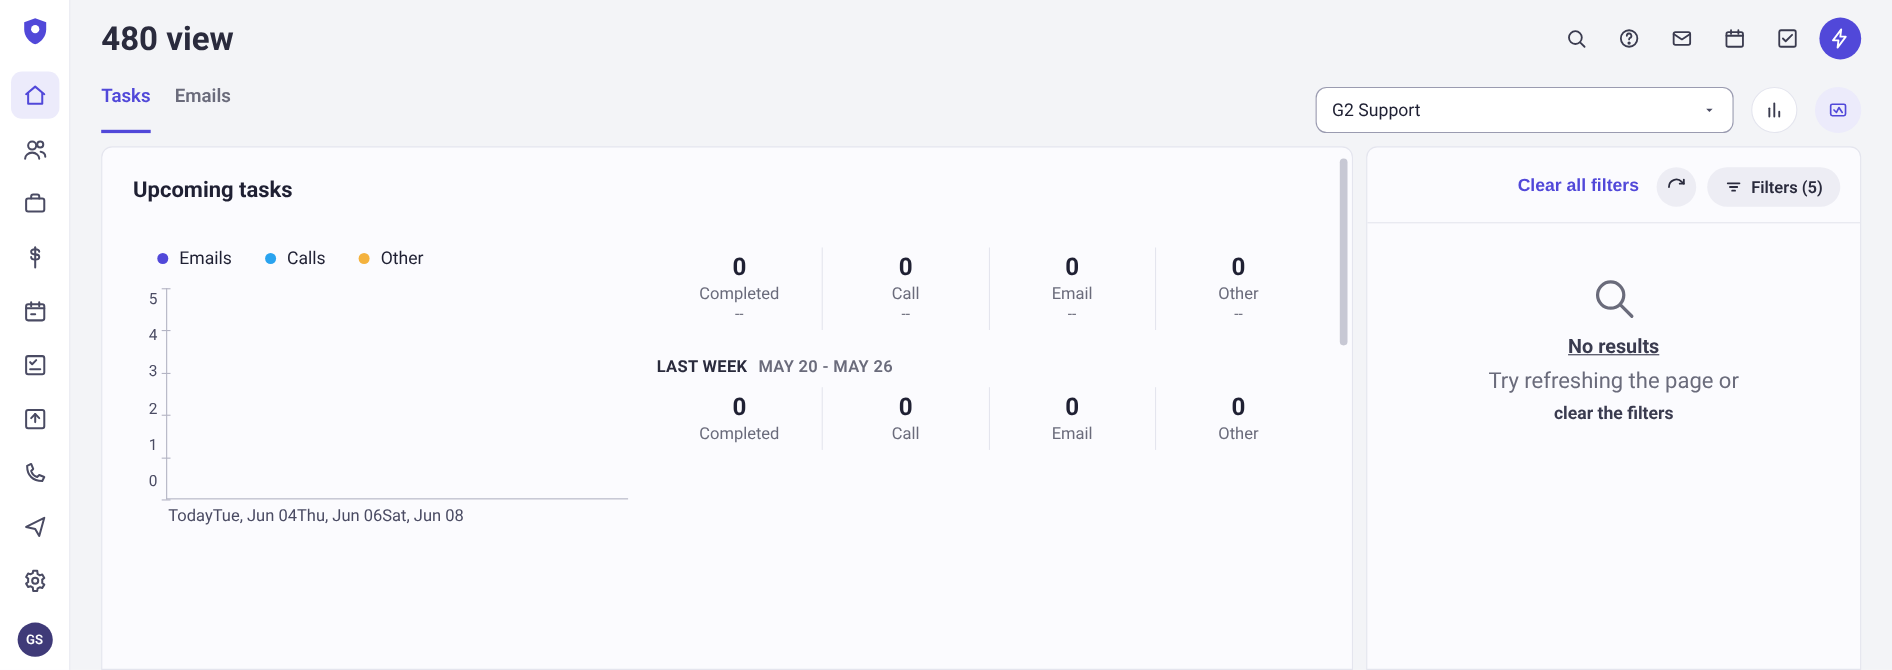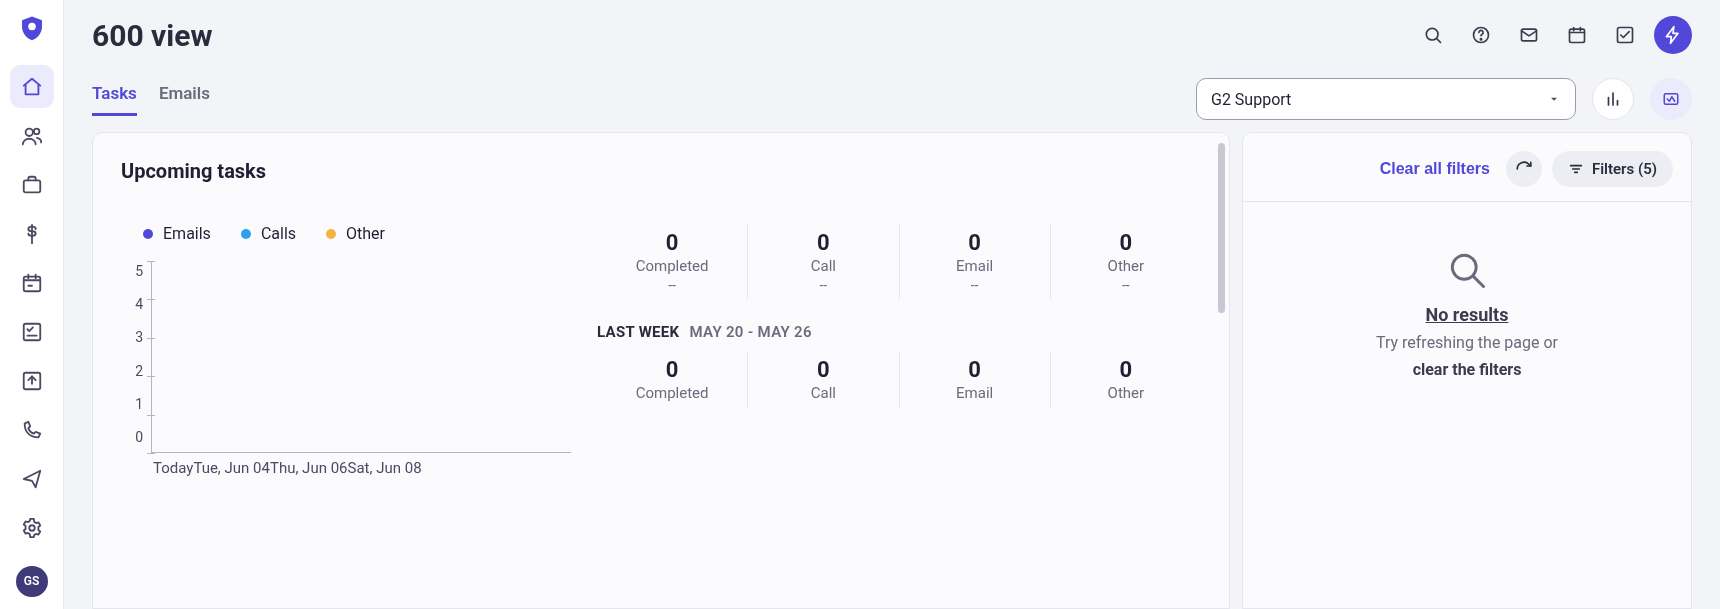--- a/index.html
+++ b/index.html
@@ -74,21 +74,21 @@
   }
   .topicon.primary{background:var(--accent);color:#fff;}
   .contentrow{
     display:flex;align-items:center;
     padding:24px 28px 0 28px;
     gap:16px;
   }
   .tabs{display:flex;gap:22px;}
   .tab{
     font-size:17px;font-weight:600;color:var(--muted);
-    padding-bottom:10px;cursor:pointer;
+    padding-bottom:20px;cursor:pointer;
     border-bottom:3px solid transparent;
   }
   .tab.active{color:var(--accent);border-bottom-color:var(--accent);}
   .flex1{flex:1;}
   .select{
     min-width:380px;height:42px;
     border:1px solid #9a9bb0;border-radius:10px;
     background:#fff;
     display:flex;align-items:center;
     padding:0 14px;gap:8px;cursor:pointer;
@@ -169,21 +169,21 @@
     background:var(--chip);border-radius:20px;
     padding:0 16px;height:36px;cursor:pointer;
     font-size:15px;font-weight:600;color:#2a2b3d;
   }
   .chipbtn.iconly{width:36px;padding:0;justify-content:center;}
   .noresults{
     display:flex;flex-direction:column;align-items:center;
     padding:46px 20px;gap:8px;color:#3a3b4f;
   }
   .noresults .big{font-size:18px;font-weight:700;margin-top:4px;text-decoration:underline;}
-  .noresults .line{font-size:16px;color:var(--muted);}
+  .noresults .line{font-size:20px;color:var(--muted);}
   .noresults .lnk{font-size:16px;font-weight:700;cursor:pointer;}
   svg{display:block;}
 </style>
 </head>
 <body>
 
 <div class="app">
 
   <nav class="sidebar">
     <div class="logo">
@@ -255,21 +255,21 @@
           <circle cx="12" cy="12" r="3"></circle>
           <path d="M19 12a7 7 0 0 0-.1-1.2l2.1-1.6-2-3.4-2.5.8a7 7 0 0 0-2.1-1.2L14 2h-4l-.4 2.4a7 7 0 0 0-2.1 1.2l-2.5-.8-2 3.4 2.1 1.6A7 7 0 0 0 5 12c0 .4 0 .8.1 1.2L3 14.8l2 3.4 2.5-.8c.6.5 1.3.9 2.1 1.2L10 22h4l.4-2.4c.8-.3 1.5-.7 2.1-1.2l2.5.8 2-3.4-2.1-1.6c.1-.4.1-.8.1-1.2z"></path>
         </svg>
     </div>
     <div class="spacer"></div>
     <div class="avatar">GS</div>
   </nav>
 
   <div class="main">
     <div class="topbar">
-      <div class="title">600 view</div>
+      <div class="title">480 view</div>
       <div class="topicons">
         <div class="topicon">
           <svg width="20" height="20" viewBox="0 0 24 24" fill="none" stroke="currentColor" stroke-width="2" stroke-linecap="round">
               <circle cx="11" cy="11" r="7"></circle>
               <path d="M21 21l-4.3-4.3"></path>
             </svg>
         </div>
         <div class="topicon">
           <svg width="20" height="20" viewBox="0 0 24 24" fill="none" stroke="currentColor" stroke-width="2" stroke-linecap="round" stroke-linejoin="round">
               <circle cx="12" cy="12" r="9"></circle>

